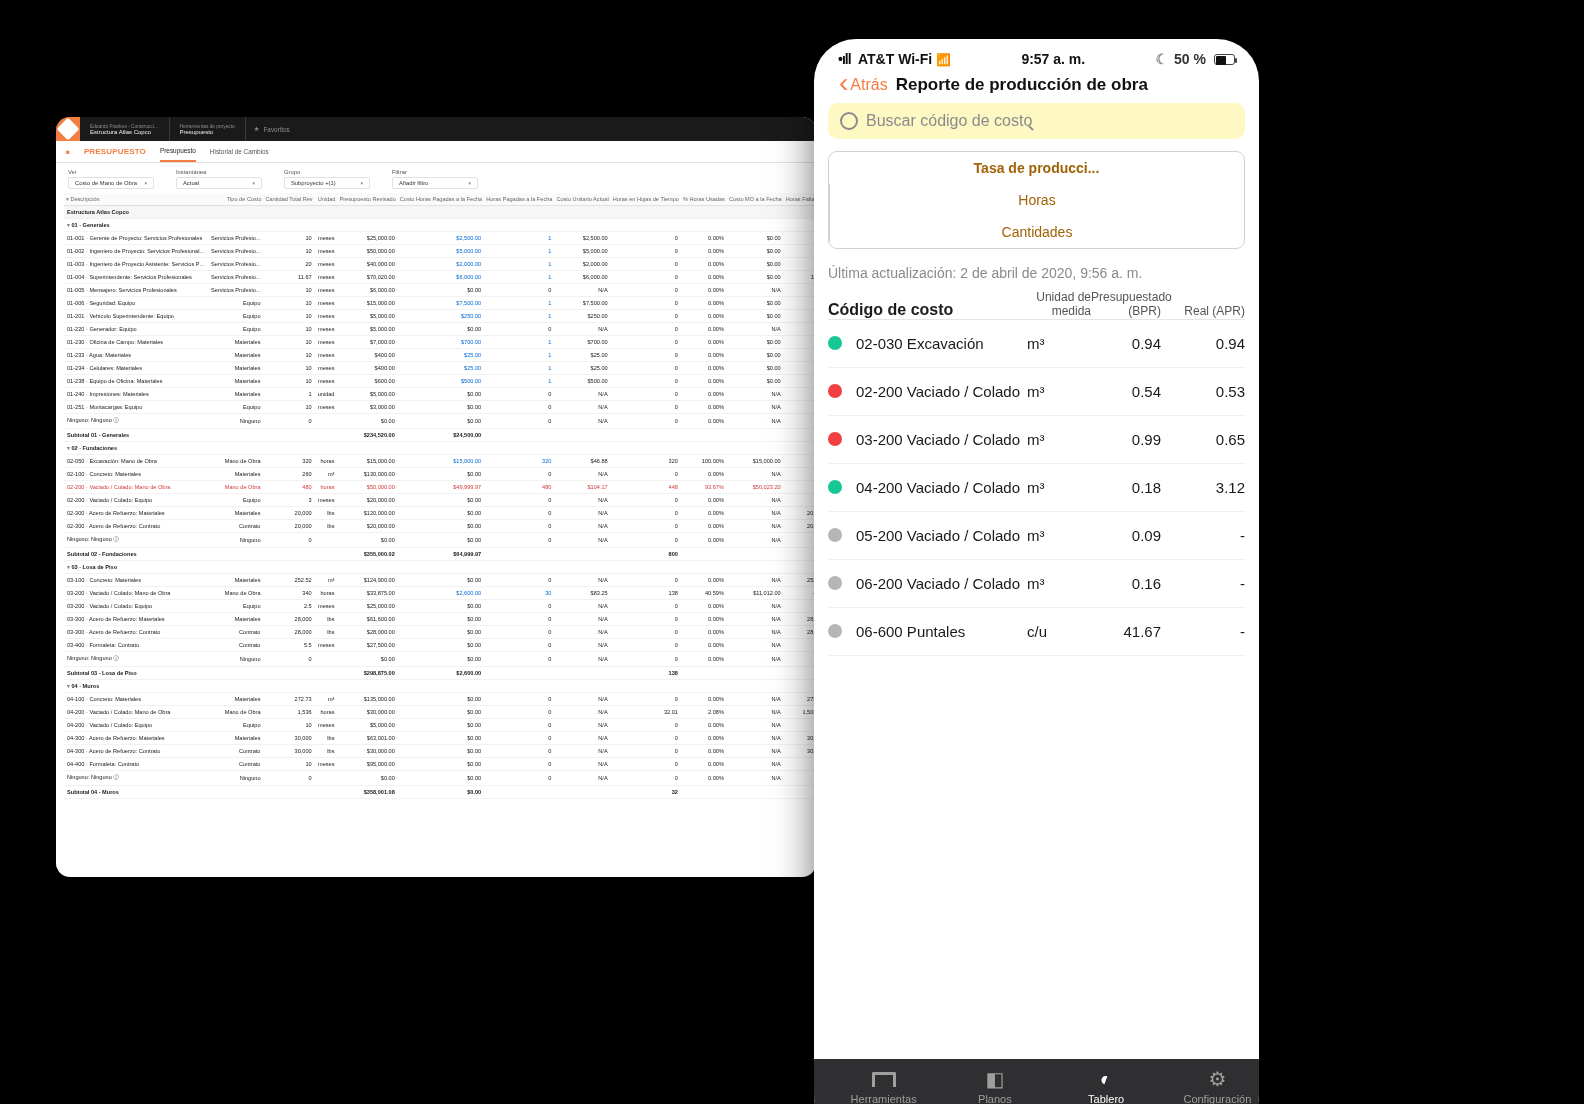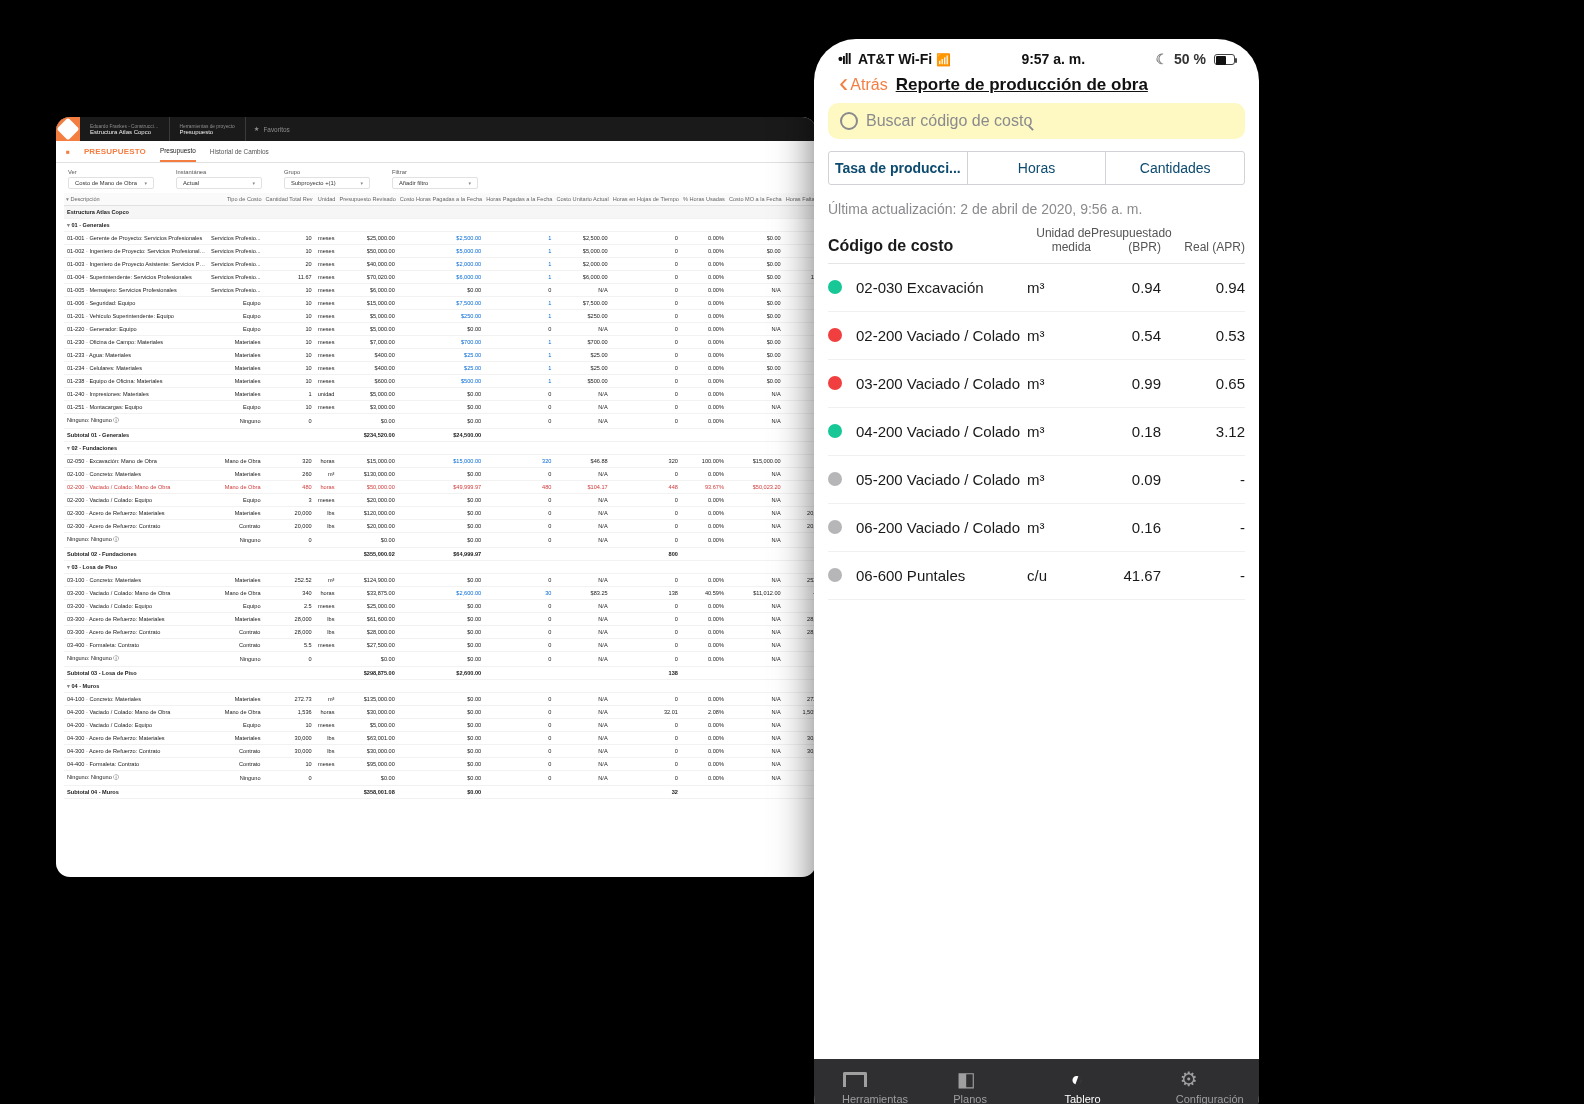--- a/index.html
+++ b/index.html
@@ -140,42 +140,42 @@
   .battery::after{content:"";position:absolute;right:-3px;top:3px;width:2px;height:5px;background:#444;border-radius:1px;}
   .battery-fill{position:absolute;left:1px;top:1px;width:50%;height:9px;background:#111;border-radius:1px;}
   .sig::before{content:"•ıll";font-weight:bold;letter-spacing:-1px;margin-right:4px;}
   .wifi::before{content:"📶";font-size:12px;}
 
   .ios-navbar{
     display:flex;align-items:center;padding:10px 14px 4px;gap:8px;margin-left:11px;
   }
   .ios-back{display:flex;align-items:center;color:var(--orange);font-size:16px;gap:2px;}
   .ios-back::before{content:"‹";font-size:28px;line-height:0;margin-top:-5px;}
-  .ios-title{font-size:17px;font-weight:700;color:#111;text-decoration:underline;}
+  .ios-title{font-size:17px;font-weight:700;color:#111;}
 
   .search-bar{
     margin:4px 14px 12px;
     background:#fef9c3;border-radius:10px;
     padding:9px 12px;display:flex;align-items:center;gap:8px;color:#8a8a8e;font-size:16px;
   }
   .search-bar::before{content:"";width:14px;height:14px;border:2px solid #8a8a8e;border-radius:50%;position:relative;}
   .search-bar::after{content:"";position:relative;left:-12px;top:7px;width:6px;height:2px;background:#8a8a8e;transform:rotate(45deg);}
 
   .seg-control{
-    margin:0 14px;border:1px solid #d2d2d6;border-radius:3px;display:flex;
-    font-size:14px;color:#0c4a6e;overflow:hidden;
+    margin:0 14px;border:1px solid #d2d2d6;border-radius:9px;display:flex;
+    font-size:14px;color:#a16207;overflow:hidden;flex-direction:column;
   }
   .seg-item{flex:1;text-align:center;padding:8px 4px;white-space:nowrap;overflow:hidden;text-overflow:ellipsis;}
   .seg-item+.seg-item{border-left:1px solid #d2d2d6;}
   .seg-item.active{font-weight:600;}
 
   .last-updated{margin:16px 14px 10px;font-size:14px;color:#8a8a8e;}
 
   .mobile-table{width:calc(100% - 28px);margin:0 14px;font-size:15px;}
-  .mobile-head-row{display:flex;align-items:flex-end;border-bottom:1px solid #e5e5e8;padding-bottom:8px;}
+  .mobile-head-row{display:flex;align-items:flex-end;border-bottom:1px solid #e5e5e8;}
   .mobile-head-row .h-cost{flex:1;font-weight:600;font-size:16px;}
   .mobile-head-row .h-unit,.mobile-head-row .h-bpr,.mobile-head-row .h-apr{
     width:64px;font-size:12px;color:#555;text-align:right;line-height:1.15;
   }
   .mobile-head-row .h-apr{width:84px;}
   .mobile-head-row .h-bpr{width:70px;}
 
   .mobile-row{display:flex;align-items:center;padding:15px 0;border-bottom:1px solid #f0f0f2;}
   .status-dot{width:14px;height:14px;border-radius:50%;margin-right:14px;flex:none;}
   .dot-green{background:var(--green);}
@@ -184,21 +184,21 @@
   .r-label{flex:1;white-space:nowrap;overflow:hidden;text-overflow:ellipsis;}
   .r-unit{width:64px;text-align:left;}
   .r-bpr{width:70px;text-align:right;}
   .r-apr{width:84px;text-align:right;}
 
   .ios-tabbar{
     margin-top:auto;height:78px;background:#2f2f31;color:#9f9fa0;
     display:flex;justify-content:space-around;align-items:flex-start;
     padding-top:10px;font-size:11px;
   }
-  .tab-item{display:flex;flex-direction:column;align-items:flex-start;gap:4px;width:25%;margin-left:28px;}
+  .tab-item{display:flex;flex-direction:column;align-items:center;gap:4px;width:25%;margin-left:28px;}
   .tab-item.active{color:#fff;}
   .tab-icon{width:26px;height:20px;display:flex;align-items:center;justify-content:center;}
   .icon-tools::before{content:"";display:block;width:18px;height:12px;border:3px solid currentColor;border-bottom:none;border-radius:2px 2px 0 0;}
   .icon-plans::before{content:"◧"; font-size:20px;}
   .icon-dash::before{content:"◐";font-size:20px;transform:rotate(20deg);display:inline-block;}
   .icon-gear::before{content:"⚙";font-size:20px;}
 </style>
 </head>
 <body>
 

